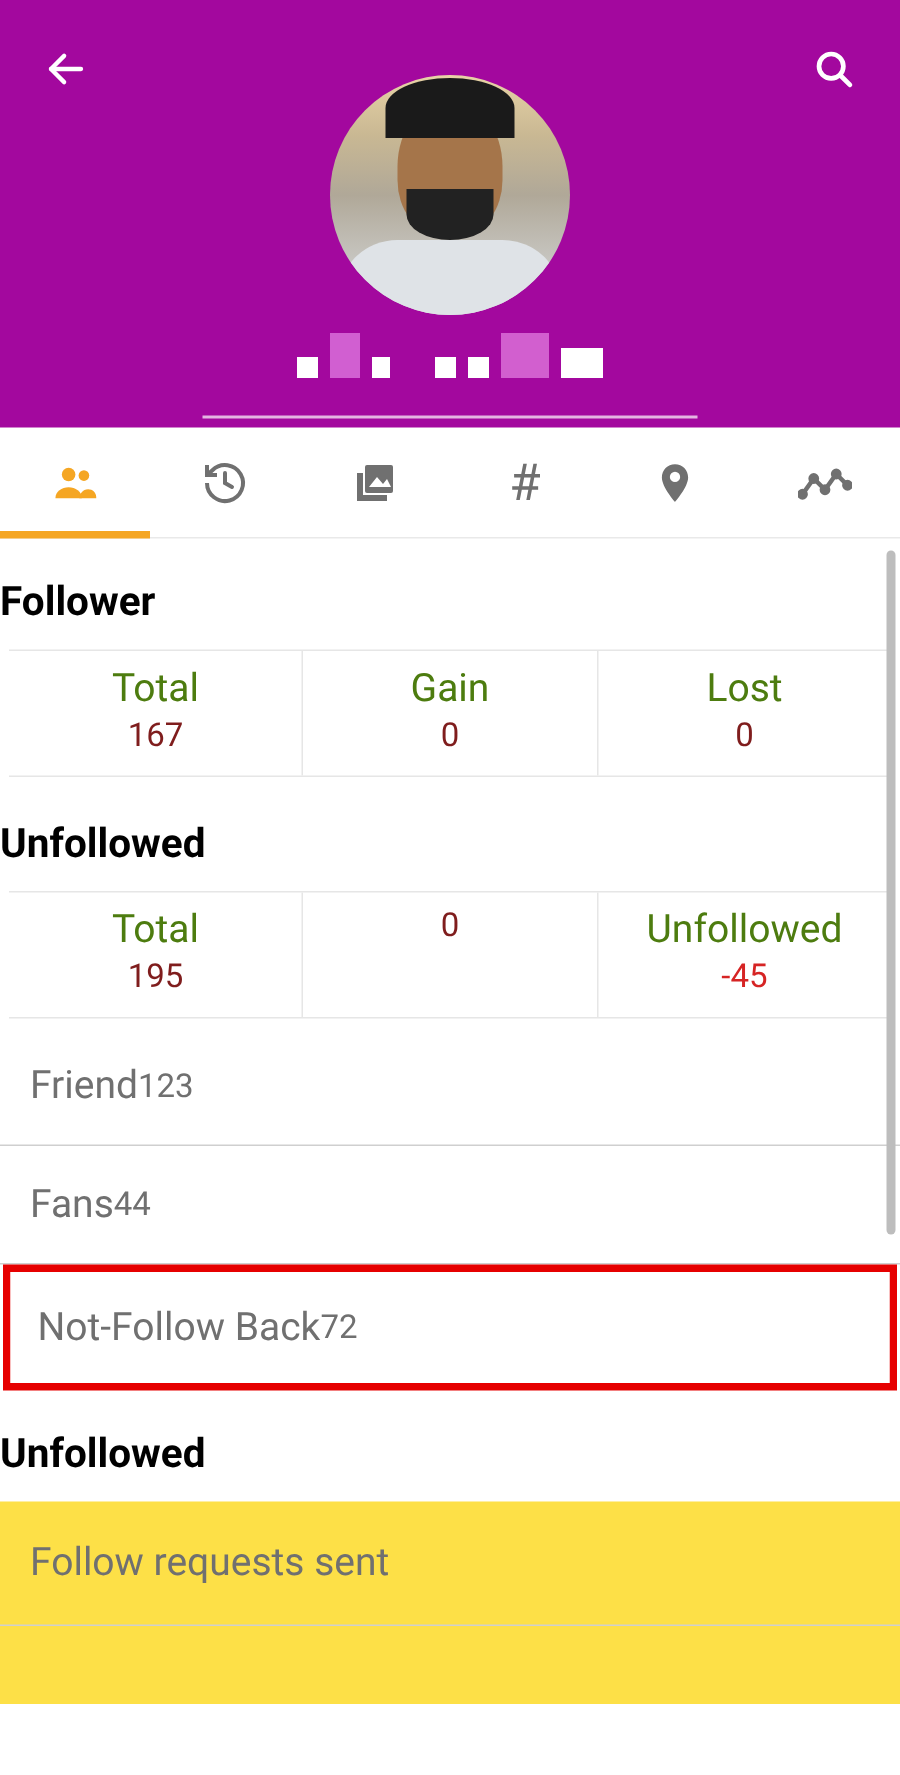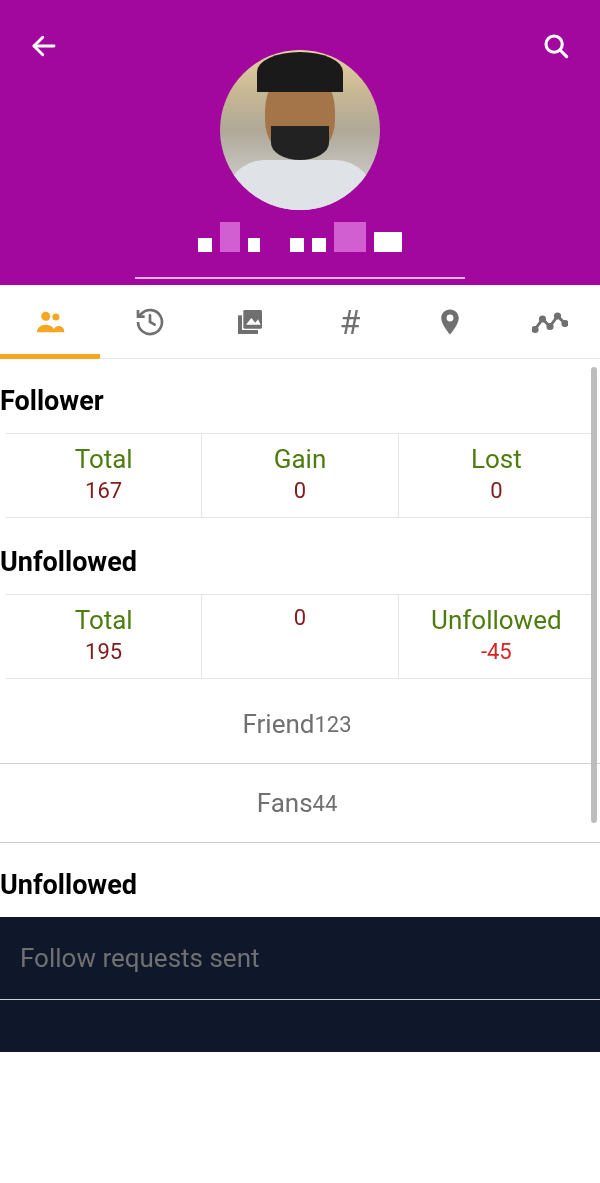--- a/index.html
+++ b/index.html
@@ -95,33 +95,33 @@
     flex: 1; text-align: center; padding: 10px 0 14px;
     border-right: 1px solid #e6e6e6;
   }
   .stat-cell:last-child { border-right: none; }
   .stat-label { color: #4d7c0f; font-size: 26px; margin-bottom: 4px; }
   .stat-value { color: #7f1d1d; font-size: 22px; }
   .stat-value.neg { color: #d62424; }
 
   .detail-list { margin-top: 6px; }
   .detail-row {
-    display: flex; justify-content: center; align-items: center;
+    display: flex; justify-content: flex-start; align-items: center;
     padding: 24px 20px; border-bottom: 1px solid #cfcfcf;
     font-size: 26px; color: #707070; cursor: pointer; background: #fff;
   }
   .detail-row .val { color: #707070; font-size: 22px; margin-right: 6px; }
   .highlight-box {
     border: 5px solid #e60000; margin: 0 2px;
   }
   .highlight-box .detail-row { border-bottom: none; padding: 22px 18px; }
 
   .conn-row {
     padding: 26px 20px; border-bottom: 1px solid #cfcfcf;
-    font-size: 26px; color: #707070; cursor: pointer; background: #0f172a;
+    font-size: 26px; color: #707070; cursor: pointer; background: #fde047;
   }
   .conn-row:last-child { border-bottom: none; }
 
   svg { display: block; }
 </style>
 </head>
 <body>
 
 <div class="header">
   <div class="back-btn">
@@ -235,20 +235,26 @@
 
   <div class="detail-list">
     <div class="detail-row">
       <span>Friend</span>
       <span class="val">123</span>
     </div>
     <div class="detail-row">
       <span>Fans</span>
       <span class="val">44</span>
     </div>
+    <div class="highlight-box">
+      <div class="detail-row">
+        <span>Not-Follow Back</span>
+        <span class="val">72</span>
+      </div>
+    </div>
   </div>
 
   <div class="section-title">Unfollowed</div>
   <div>
     <div class="conn-row">
       <span>Follow requests sent</span>
     </div>
     <div class="conn-row">
       
     </div>

